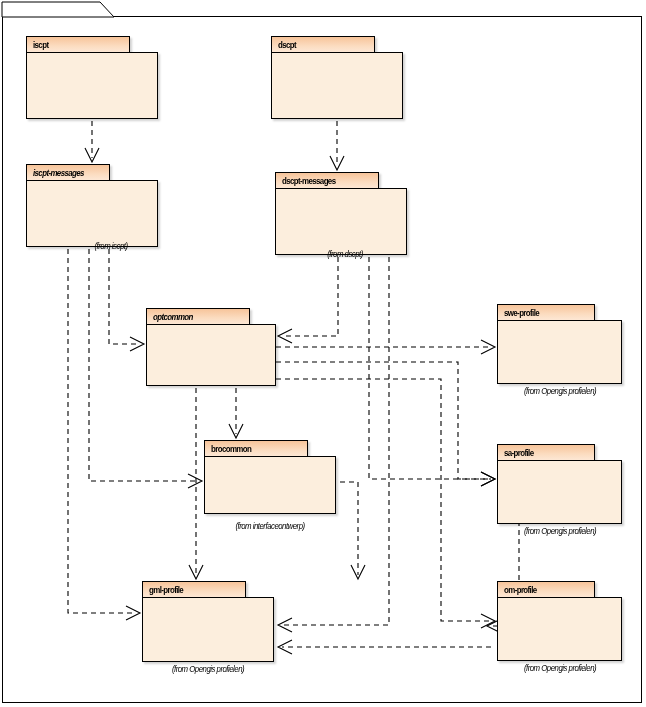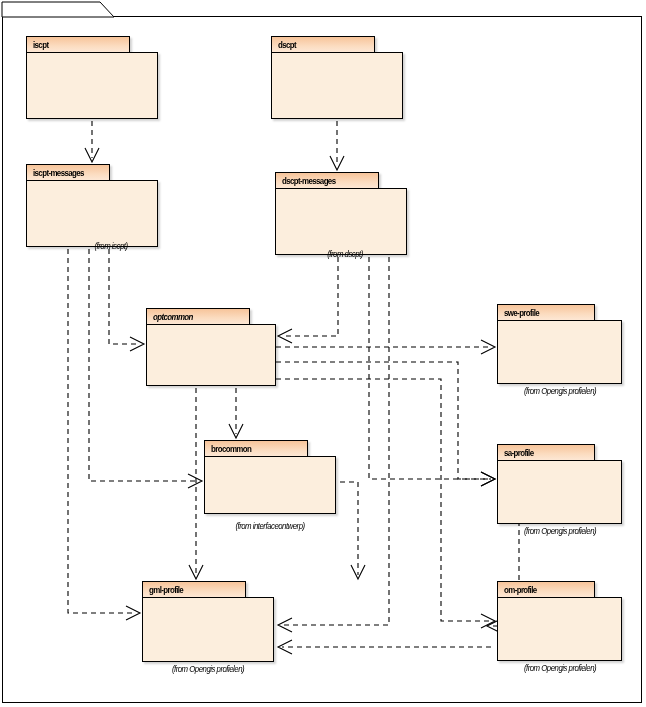--- a/index.html
+++ b/index.html
@@ -199,21 +199,21 @@
   </div>
 
   <div class="pkg" style="left:271px; top:36px; width:134px; height:85px; z-index:2;">
     <div class="pkg-tab" style="width:104px;">
       <span class="pkg-tab-label">dscpt</span>
     </div>
     <div class="pkg-body" style="width:132px; height:67px;"></div>
   </div>
 
   <div class="pkg" style="left:26px; top:164px; width:134px; height:85px; z-index:2;">
-    <div class="pkg-tab" style="width:84px;">
+    <div class="pkg-tab" style="width:84px;font-style:italic;">
       <span class="pkg-tab-label">iscpt-messages</span>
     </div>
     <div class="pkg-body" style="width:132px; height:67px;"></div>
   </div>
   <div class="pkg-from" style="left:66px; top:241px; width:90px; z-index:4;">(from iscpt)</div>
 
   <div class="pkg" style="left:275px; top:172px; width:134px; height:85px; z-index:2;border-radius:19px;">
     <div class="pkg-tab" style="width:104px;">
       <span class="pkg-tab-label">dscpt-messages</span>
     </div>

